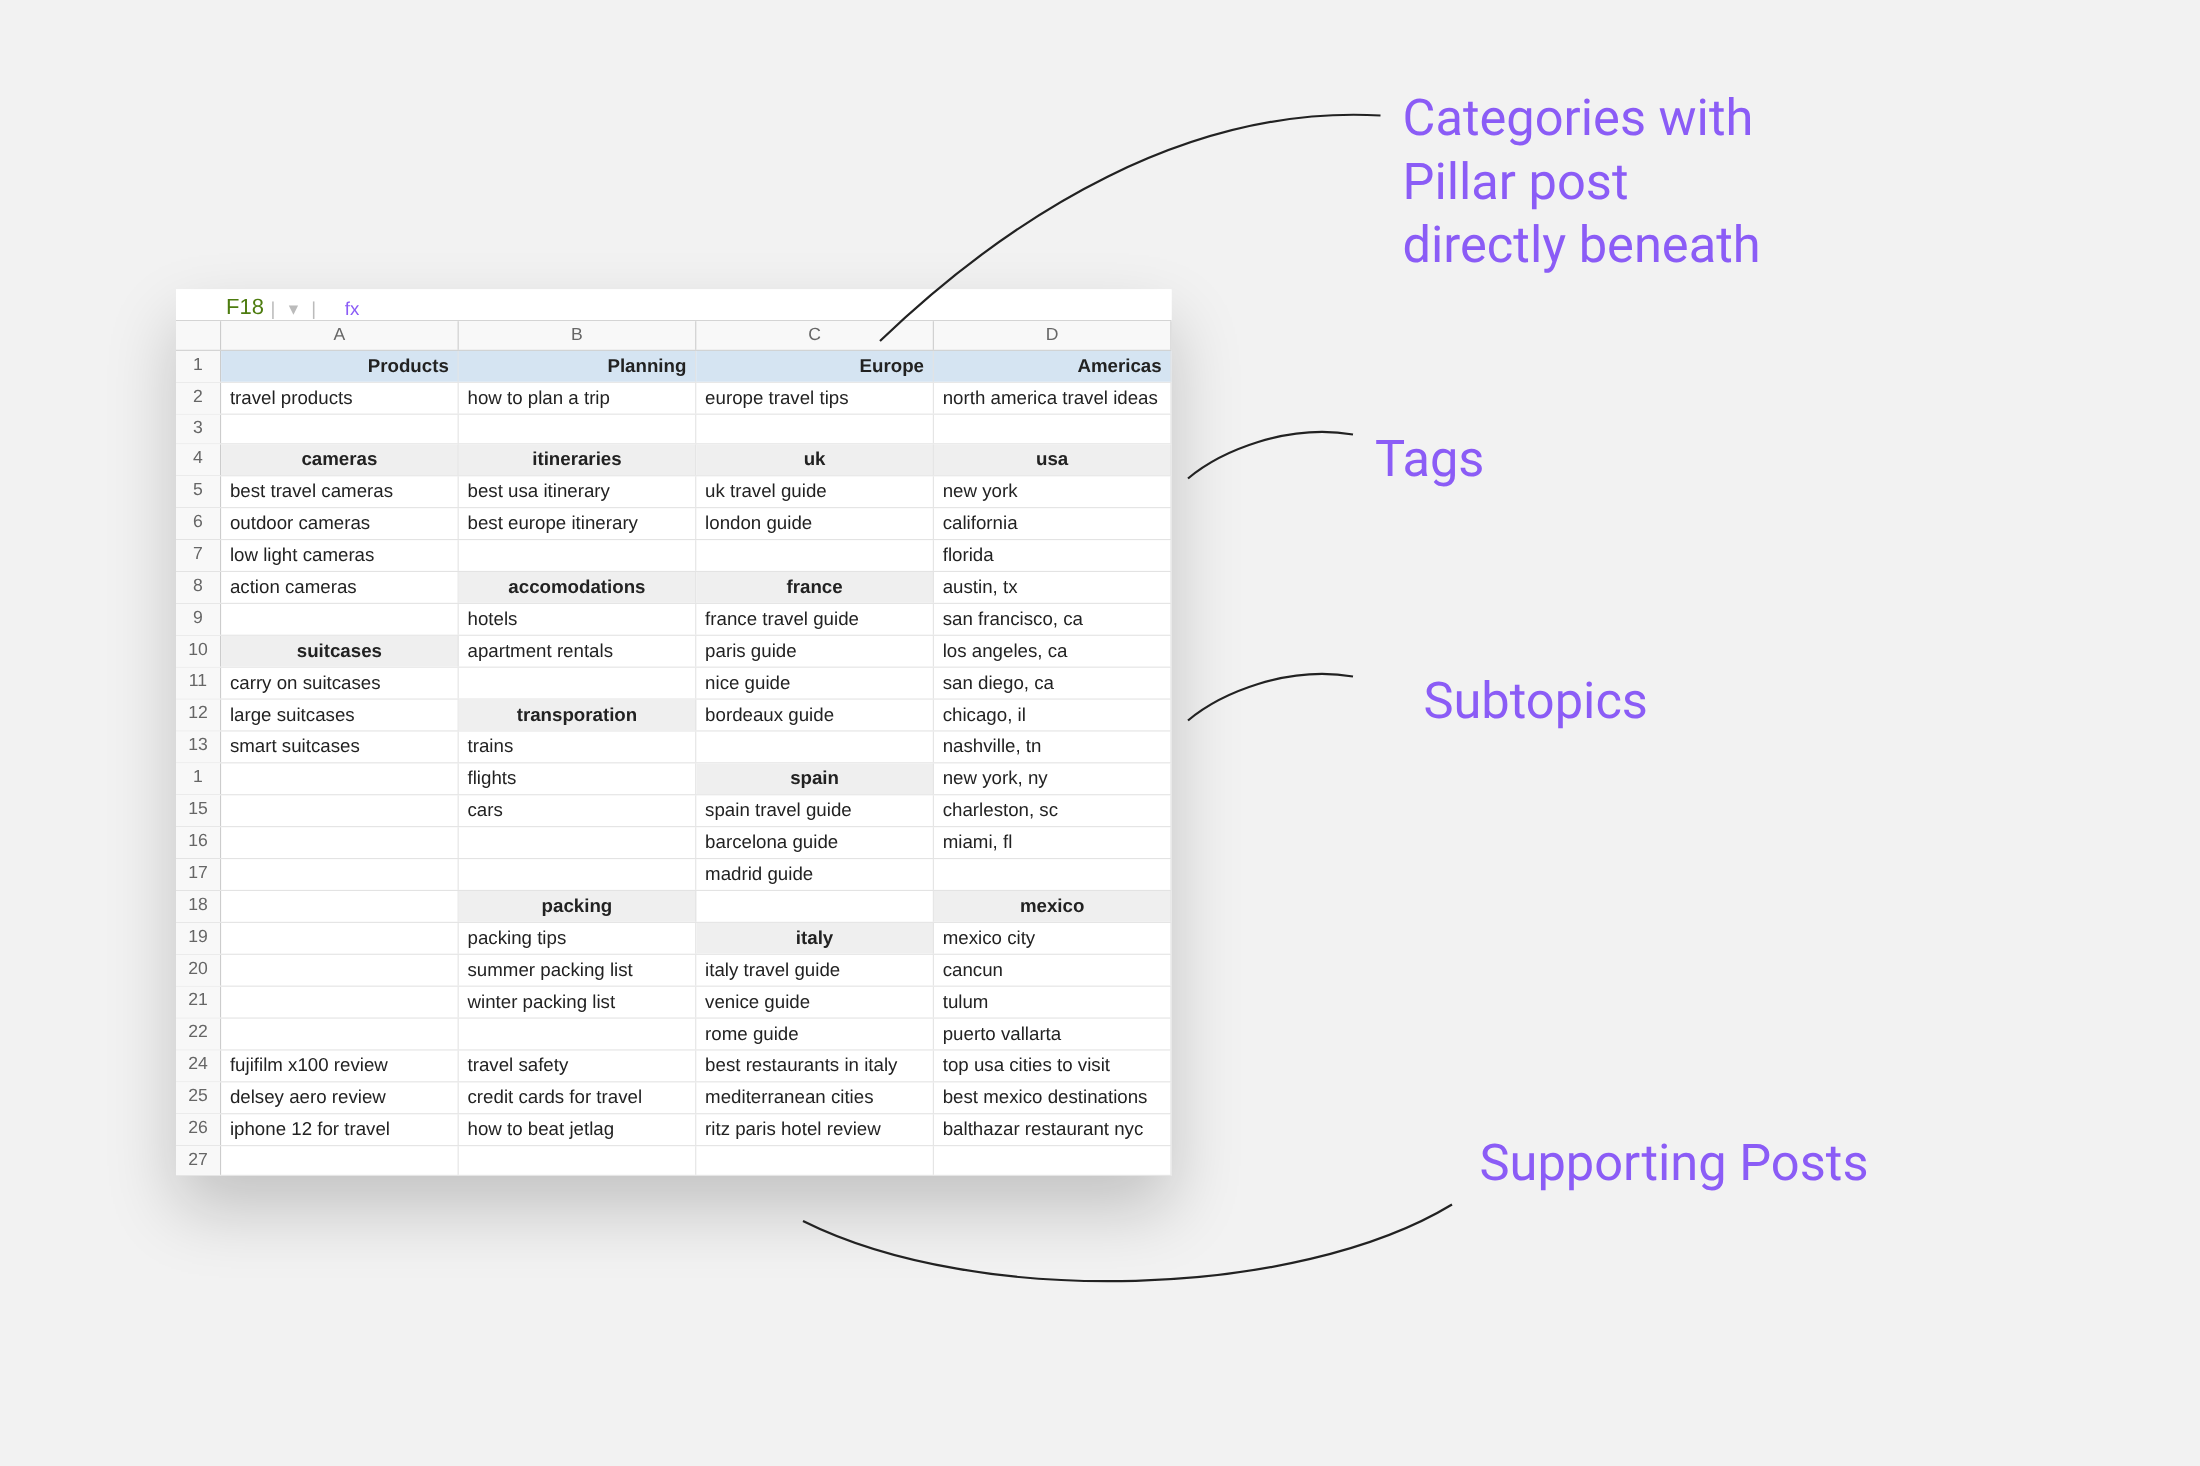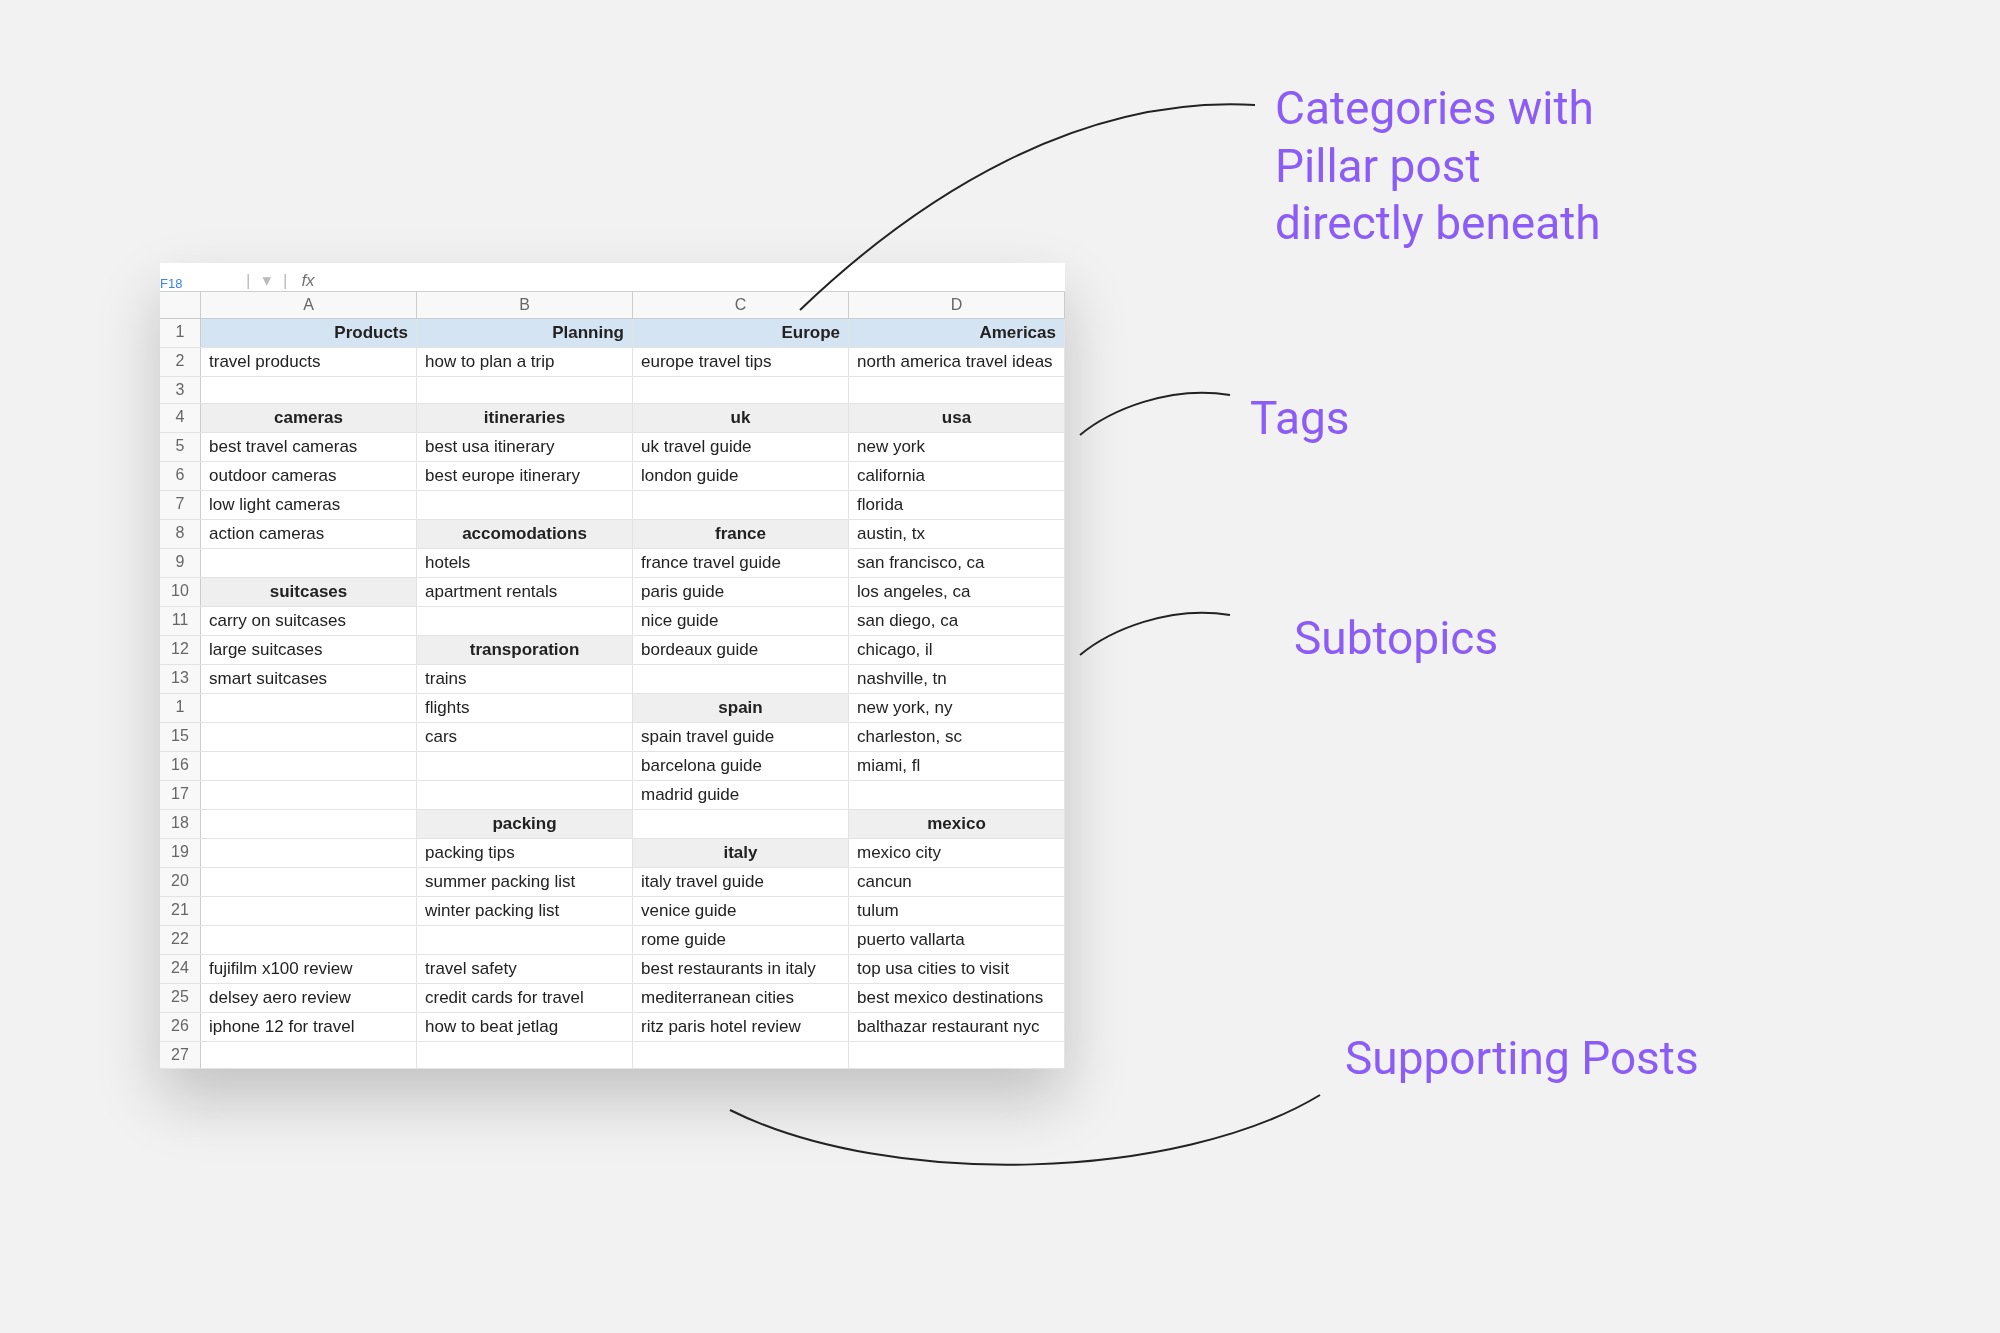--- a/index.html
+++ b/index.html
@@ -1,21 +1,21 @@
 <!DOCTYPE html>
 <html><head>
 <meta charset="utf-8">
 <style>
   html,body{margin:0;padding:0;width:2000px;height:1333px;background:#f2f2f2;font-family:Arial,Helvetica,sans-serif}
   .stage{position:relative;width:2000px;height:1333px}
   .sheet{position:absolute;left:160px;top:263px;width:905px;background:#fff;box-shadow:0 30px 60px rgba(0,0,0,.2);font-size:17px;color:#222}
   .formula-bar{height:28px;border-bottom:1px solid #d0d0d0;background:#fff;display:flex;align-items:flex-end}
-  .formula-bar .cellref{font-family:Arial;font-size:13px;color:#3b82f6;width:80px;text-align:left}
+  .formula-bar .cellref{font-family:Arial;font-size:20px;color:#4d7c0f;width:80px;text-align:right}
   .formula-bar .sep{color:#bbb;margin:0 6px}
-  .formula-bar .fx{font-style:italic;color:#737373;margin-left:8px}
+  .formula-bar .fx{color:#8b5cf6;margin-left:20px}
   .colhdr{display:flex;background:#f8f8f8;border-bottom:1px solid #ccc}
   .colhdr div{border-right:1px solid #ccc;text-align:center;color:#666;font-size:16px;padding:4px 0}
   .rnum{width:40px}
   .colA,.colB,.colC,.colD{flex:1}
   .row{display:flex;border-bottom:1px solid #e3e3e3}
   .row .rnum{width:40px;background:#f8f8f8;border-right:1px solid #ccc;text-align:center;color:#666;font-size:16px;padding:4px 0}
   .row .cell{flex:1;border-right:1px solid #e3e3e3;padding:4px 8px;white-space:nowrap;overflow:hidden}
   .cell.h1{background:#d5e4f2;font-weight:700;text-align:right}
   .cell.h2{background:#efefef;font-weight:700;text-align:center}
   .annot{position:absolute;font-family:Roboto,Helvetica,Arial,sans-serif;font-size:46px;color:#8b5cf6;line-height:1.25}

